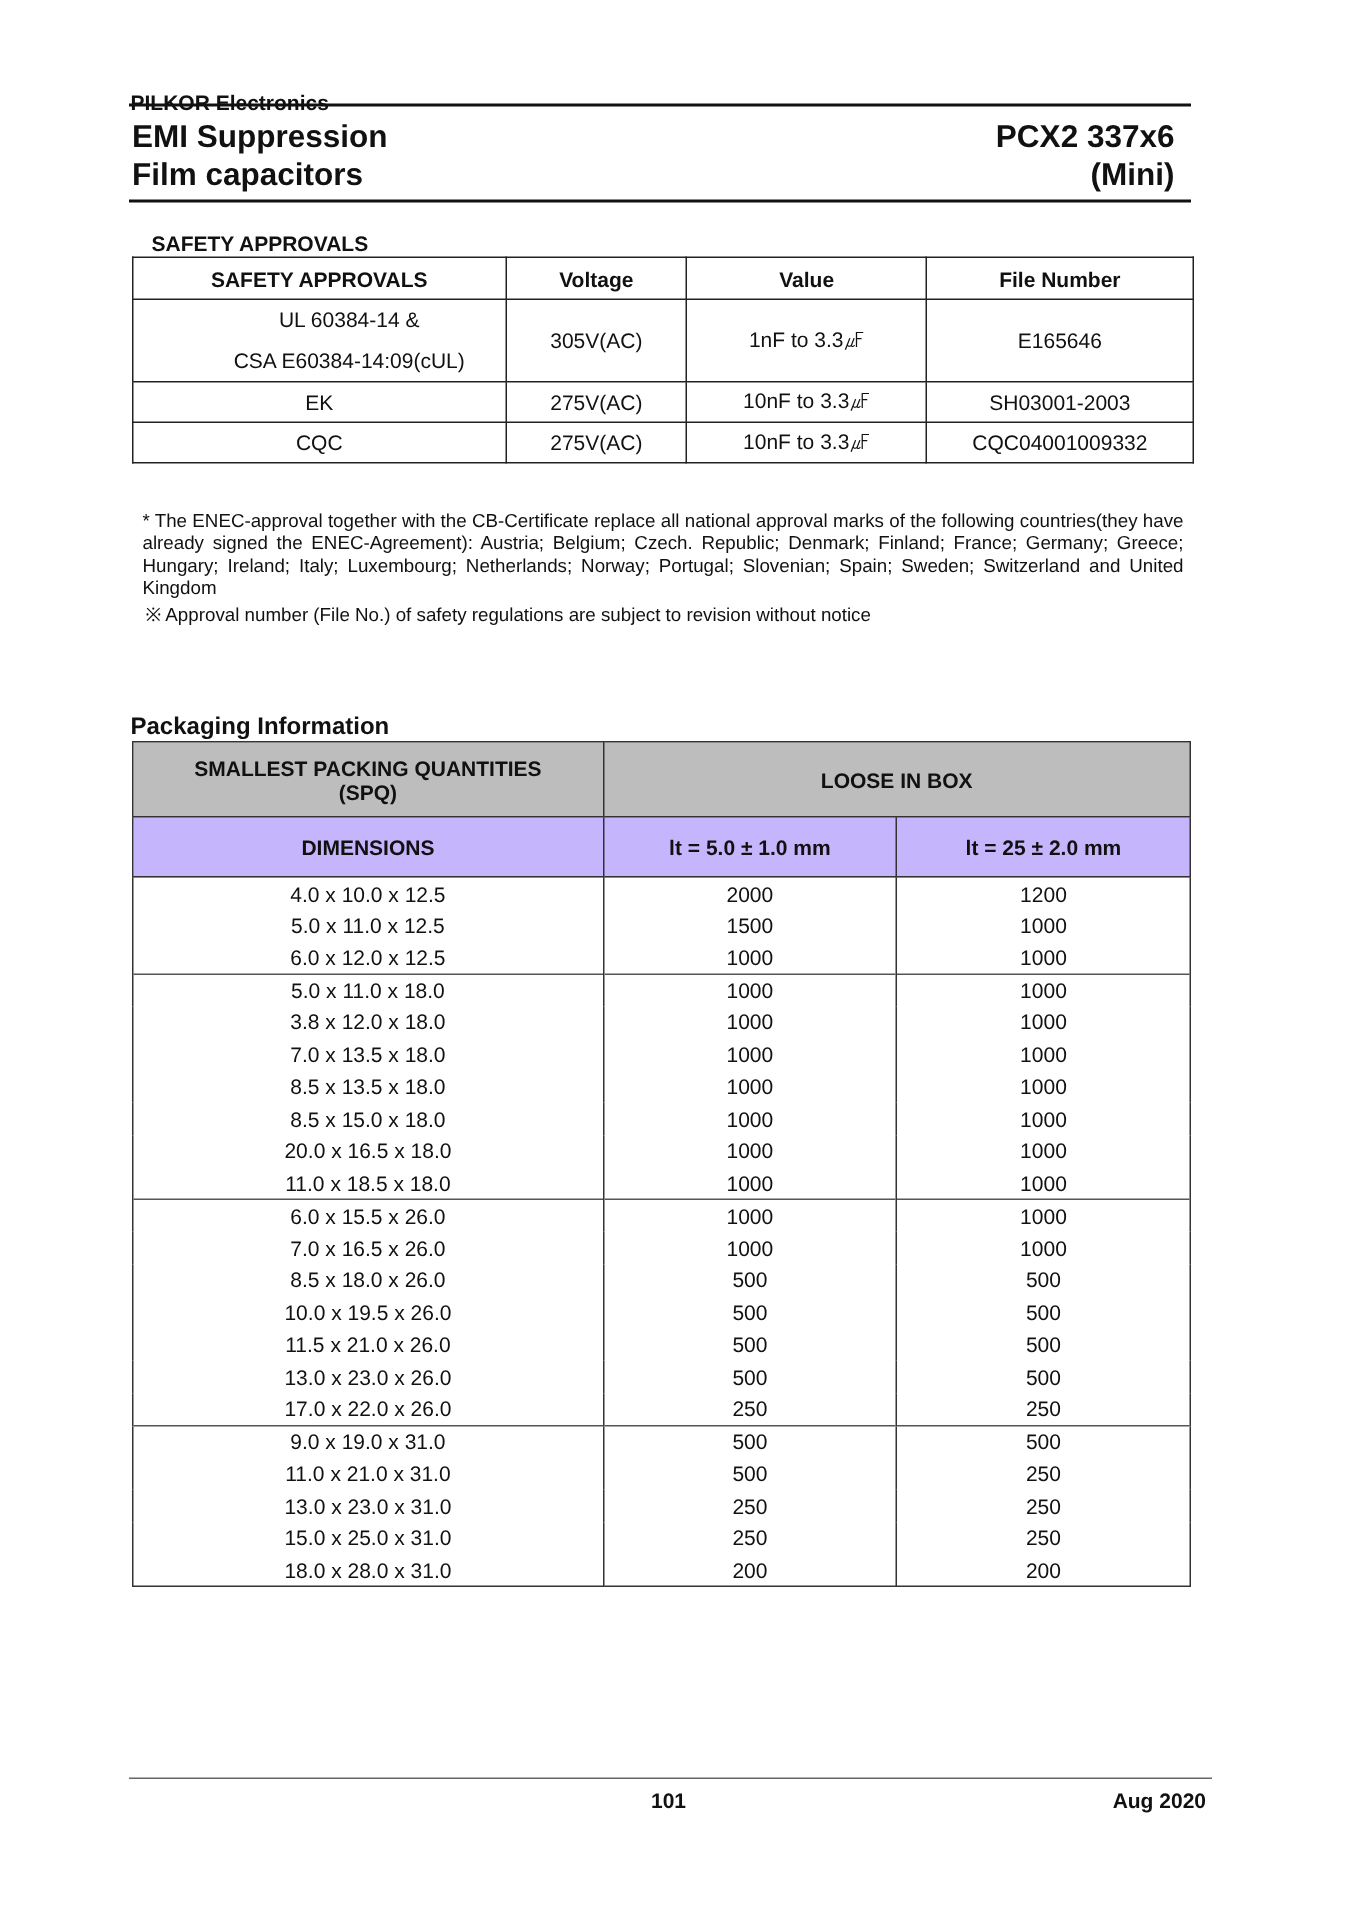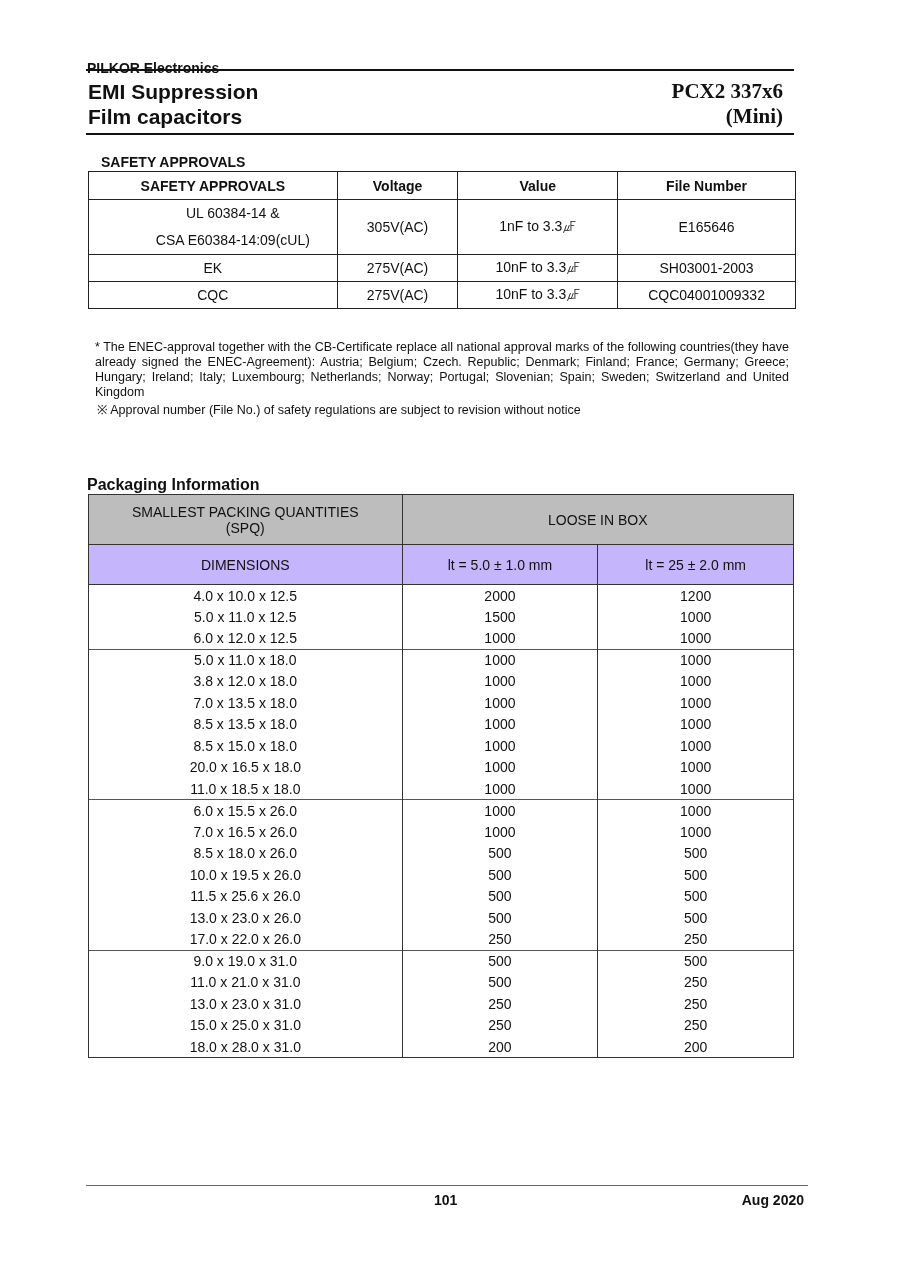--- a/index.html
+++ b/index.html
@@ -2,38 +2,38 @@
 <html><head>
 <meta charset="utf-8">
 <style>
   * { box-sizing: border-box; margin: 0; padding: 0; }
   html, body { width: 900px; height: 1274px; background: #ffffff; }
   body { position: relative; font-family: "Liberation Sans", sans-serif; color: #111; }
 
   .company { position: absolute; left: 87px; top: 60px; font-size: 14px; font-weight: bold; }
   .rule { position: absolute; left: 86px; width: 708px; border-top: 2px solid #111; }
   .title-left { position: absolute; left: 88px; top: 79px; font-size: 21px; font-weight: bold; line-height: 25px; }
-  .title-right { position: absolute; right: 117px; top: 79px; font-size: 21px; font-weight: bold; line-height: 25px; text-align: right; font-family: Liberation Serif, serif; }
+  .title-right { position: absolute; right: 117px; top: 79px; font-size: 21px; font-weight: bold; line-height: 25px; text-align: right; }
 
   .section-label { position: absolute; font-size: 14px; font-weight: bold; }
   .section-label.big { font-size: 16px; }
 
   table { border-collapse: collapse; position: absolute; font-size: 14px; }
   td, th { text-align: center; vertical-align: middle; }
 
   #safety { left: 88px; top: 171px; width: 708px; }
   #safety th, #safety td { border: 1.5px solid #222; }
   #safety th { height: 28px; font-weight: bold; }
   #safety td { height: 27px; }
   #safety td.tall { height: 55px; line-height: 27px; padding-left: 40px; }
 
   .note { position: absolute; left: 95px; width: 694px; font-size: 12.5px; line-height: 15px; text-align: justify; }
 
   #pack { left: 88px; top: 494px; width: 706px; }
-  #pack th { font-weight: normal; border: 1.5px solid #333; }
+  #pack th { font-weight: bold; border: 1.5px solid #333; }
   #pack thead tr.top th { background: #bdbdbd; height: 50px; line-height: 16px; }
   #pack thead tr.sub th { background: #c4b5fd; height: 40px; }
   #pack tbody td { height: 21.5px; border-left: 1.5px solid #333; border-right: 1.5px solid #333; font-size: 14px; }
   #pack tbody tr.group-start td { border-top: 1.5px solid #555; }
   #pack tbody tr.last td { border-bottom: 1.5px solid #333; }
 
   .footer-rule { position: absolute; left: 86px; top: 1185px; width: 722px; border-top: 1px solid #666; }
   .page-num { position: absolute; left: 434px; top: 1192px; font-size: 14px; font-weight: bold; }
   .date { position: absolute; right: 96px; top: 1192px; font-size: 14px; font-weight: bold; }
 </style>
@@ -185,21 +185,21 @@
         <td>8.5 x 18.0 x 26.0</td>
         <td>500</td>
         <td>500</td>
       </tr>
       <tr>
         <td>10.0 x 19.5 x 26.0</td>
         <td>500</td>
         <td>500</td>
       </tr>
       <tr>
-        <td>11.5 x 25.6 x 26.0</td>
+        <td>11.5 x 21.0 x 26.0</td>
         <td>500</td>
         <td>500</td>
       </tr>
       <tr>
         <td>13.0 x 23.0 x 26.0</td>
         <td>500</td>
         <td>500</td>
       </tr>
       <tr>
         <td>17.0 x 22.0 x 26.0</td>

